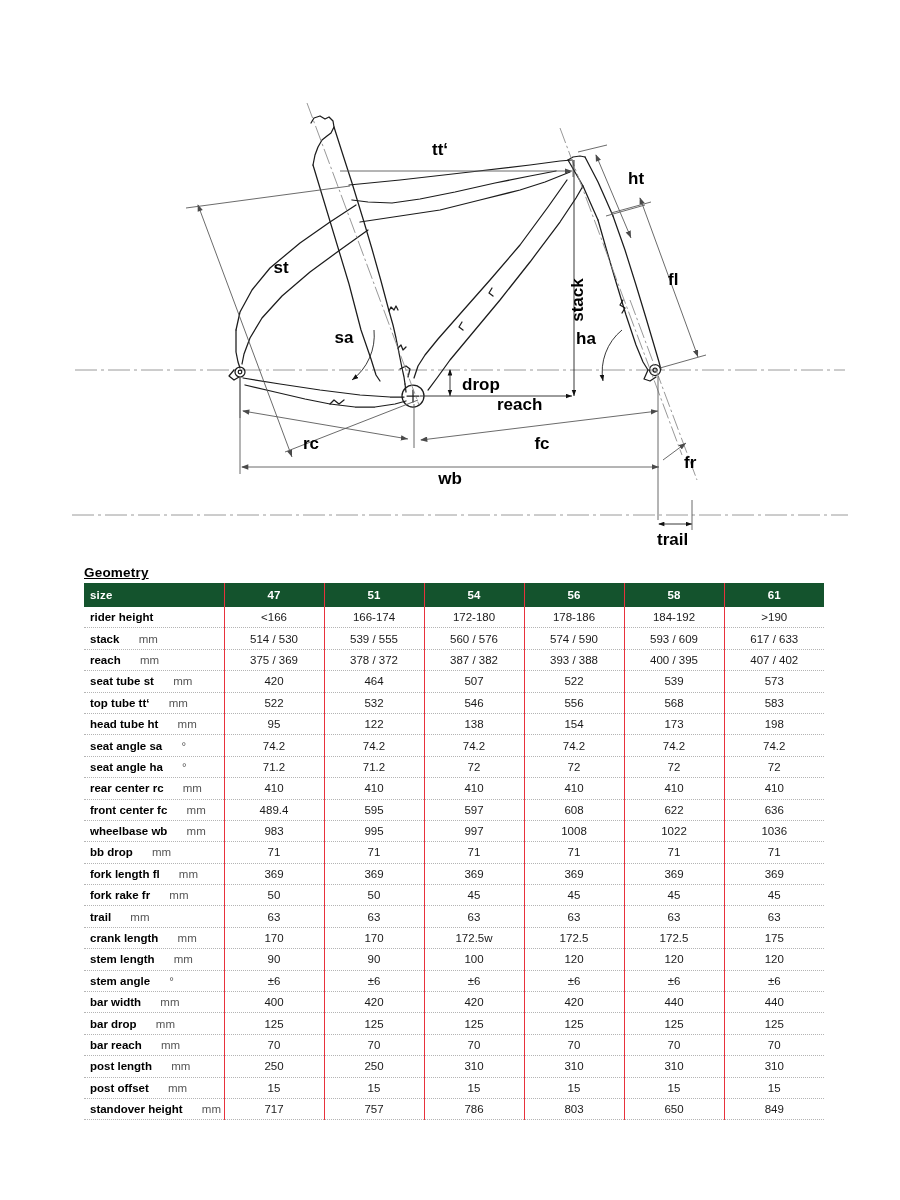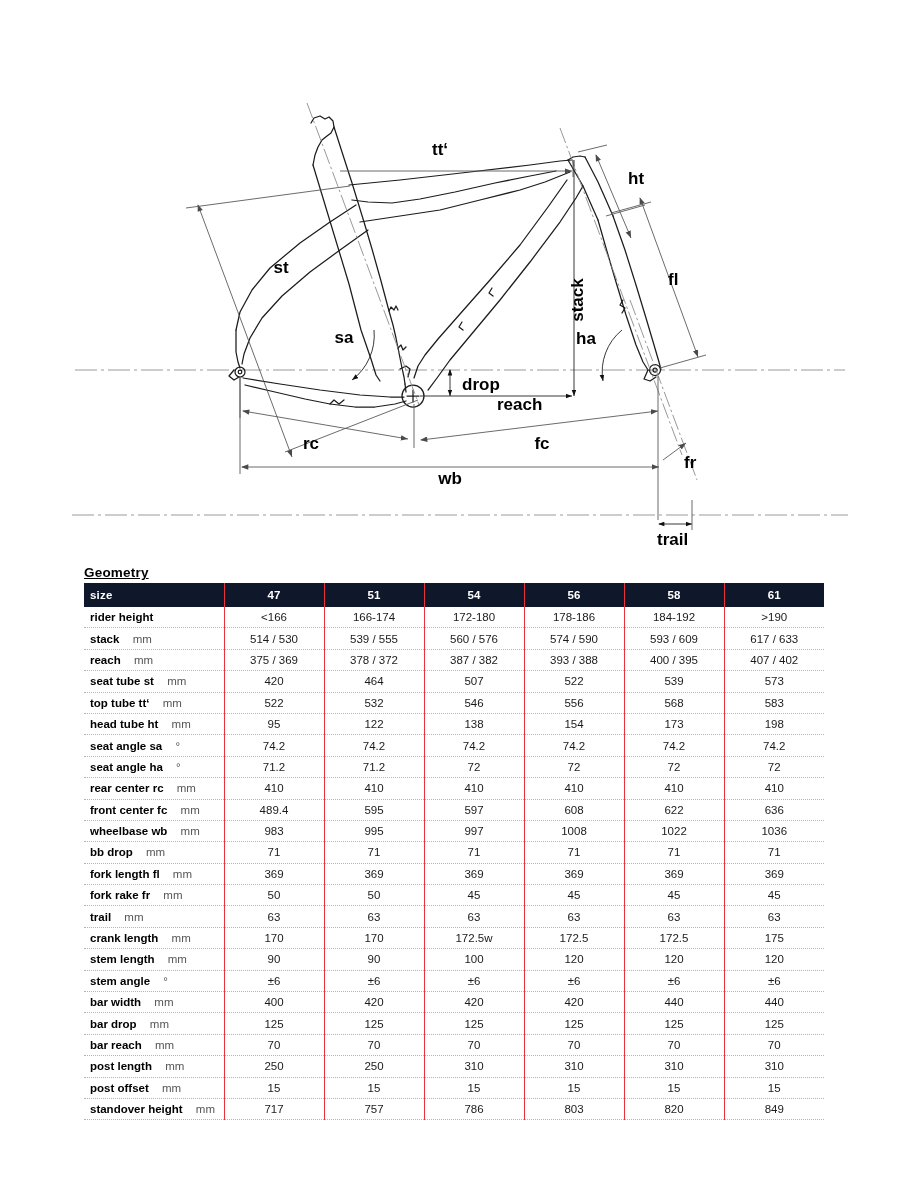--- a/index.html
+++ b/index.html
@@ -72,21 +72,21 @@
   table.geo {
     border-collapse: collapse;
     width: 740px;
     table-layout: fixed;
     font-size: 11.5px;
   }
   table.geo col.c-label { width: 140px; }
   table.geo col.c-size  { width: 100px; }
 
   table.geo thead th {
-    background: #0f172a;
+    background: #14532d;
     color: #ffffff;
     font-weight: bold;
     font-size: 11.5px;
     height: 24px;
     padding: 0 6px;
     text-align: center;
     vertical-align: middle;
     letter-spacing: 0.2px;
   }
   table.geo thead th.lbl {
@@ -106,21 +106,21 @@
   table.geo tbody td.lbl {
     text-align: left;
     font-weight: bold;
     color: #000000;
     white-space: nowrap;
     padding-left: 6px;
   }
   table.geo tbody td.lbl .unit {
     font-weight: normal;
     color: #555555;
-    margin-left: 10px;
+    margin-left: 16px;
   }
   
   table.geo thead th.sep,
   table.geo tbody td.sep {
     border-left: 1.1px solid #e8323c;
   }
   table.geo tbody tr:first-child td {
     border-top: none;
   }
 
@@ -525,19 +525,19 @@
             <td class="sep">15</td>
             <td class="sep">15</td>
             <td class="sep">15</td>
           </tr>
           <tr>
             <td class="lbl"><span>standover height</span> <span class="unit">mm</span></td>
             <td class="sep">717</td>
             <td class="sep">757</td>
             <td class="sep">786</td>
             <td class="sep">803</td>
-            <td class="sep">820</td>
+            <td class="sep">650</td>
             <td class="sep">849</td>
           </tr>
         </tbody>
     </table>
   </div>
 </div>
 
 </body></html>

